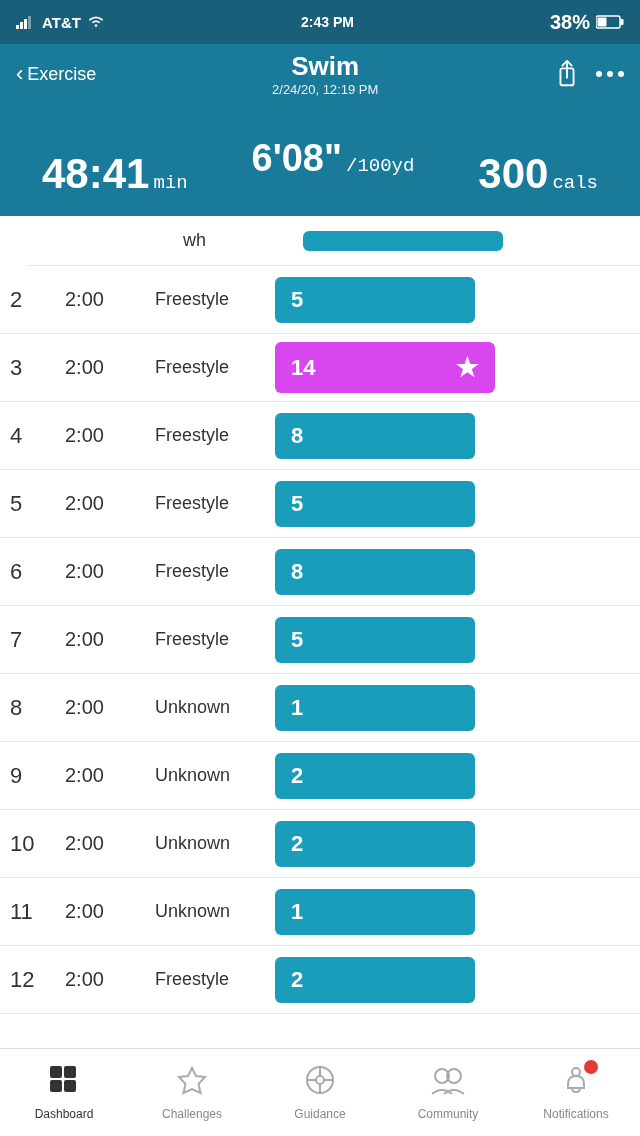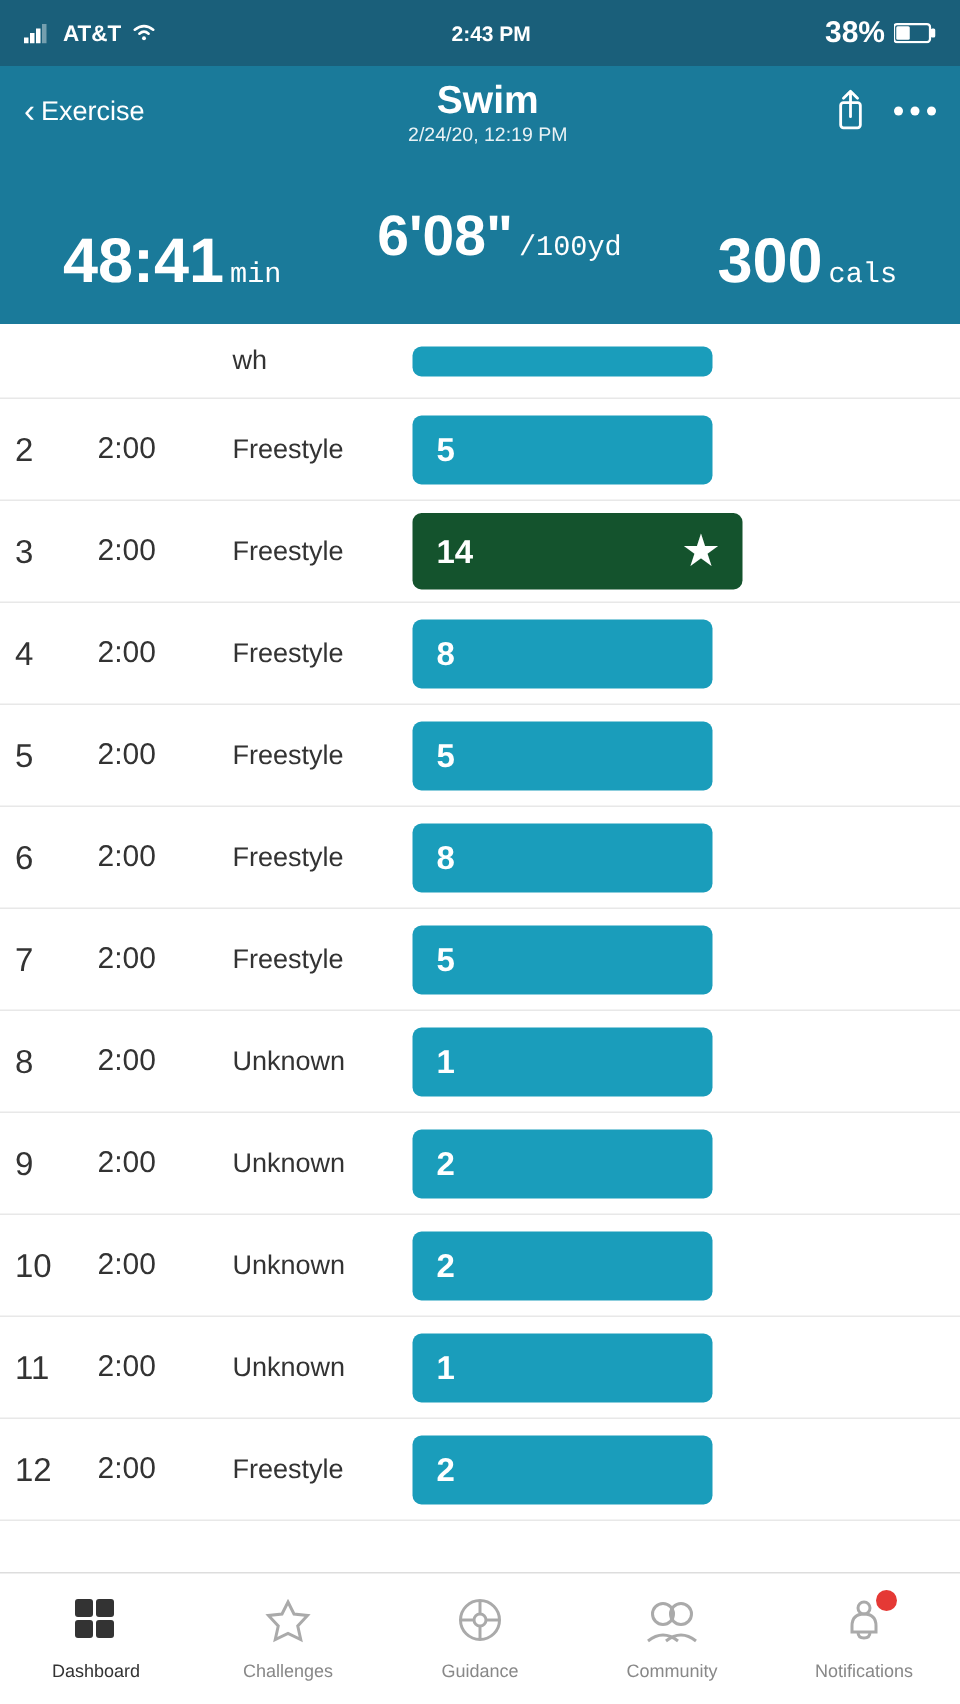--- a/index.html
+++ b/index.html
@@ -81,21 +81,21 @@
       font-size: 22px;
       font-weight: 600;
       padding: 10px 16px;
       min-width: 200px;
       text-align: left;
       display: flex;
       align-items: center;
       justify-content: flex-start;
     }
     .badge.highlight {
-      background: #14532d;
+      background: #d946ef;
       justify-content: space-between;
       min-width: 220px;
     }
     .badge.partial { min-width: 200px; }
     .star-icon { font-size: 26px; }
 
     
     .bottom-nav {
       position: absolute;
       bottom: 0;
@@ -127,20 +127,21 @@
       height: calc(1136px - 44px - 60px - 78px - 98px);
       overflow-y: auto;
     }
 
     
     .partial-row {
       display: flex; align-items: center;
       border-bottom: 1px solid #e8e8e8;
       padding: 6px 10px;
       min-height: 50px;
+      margin-left: 28px;
     }
   </style>
 </head>
 <body>
 
 <div class="status-bar">
   <div class="status-left">
 
     <svg width="20" height="14" viewBox="0 0 20 14">
       <rect x="0" y="10" width="3" height="4" fill="white"></rect>

